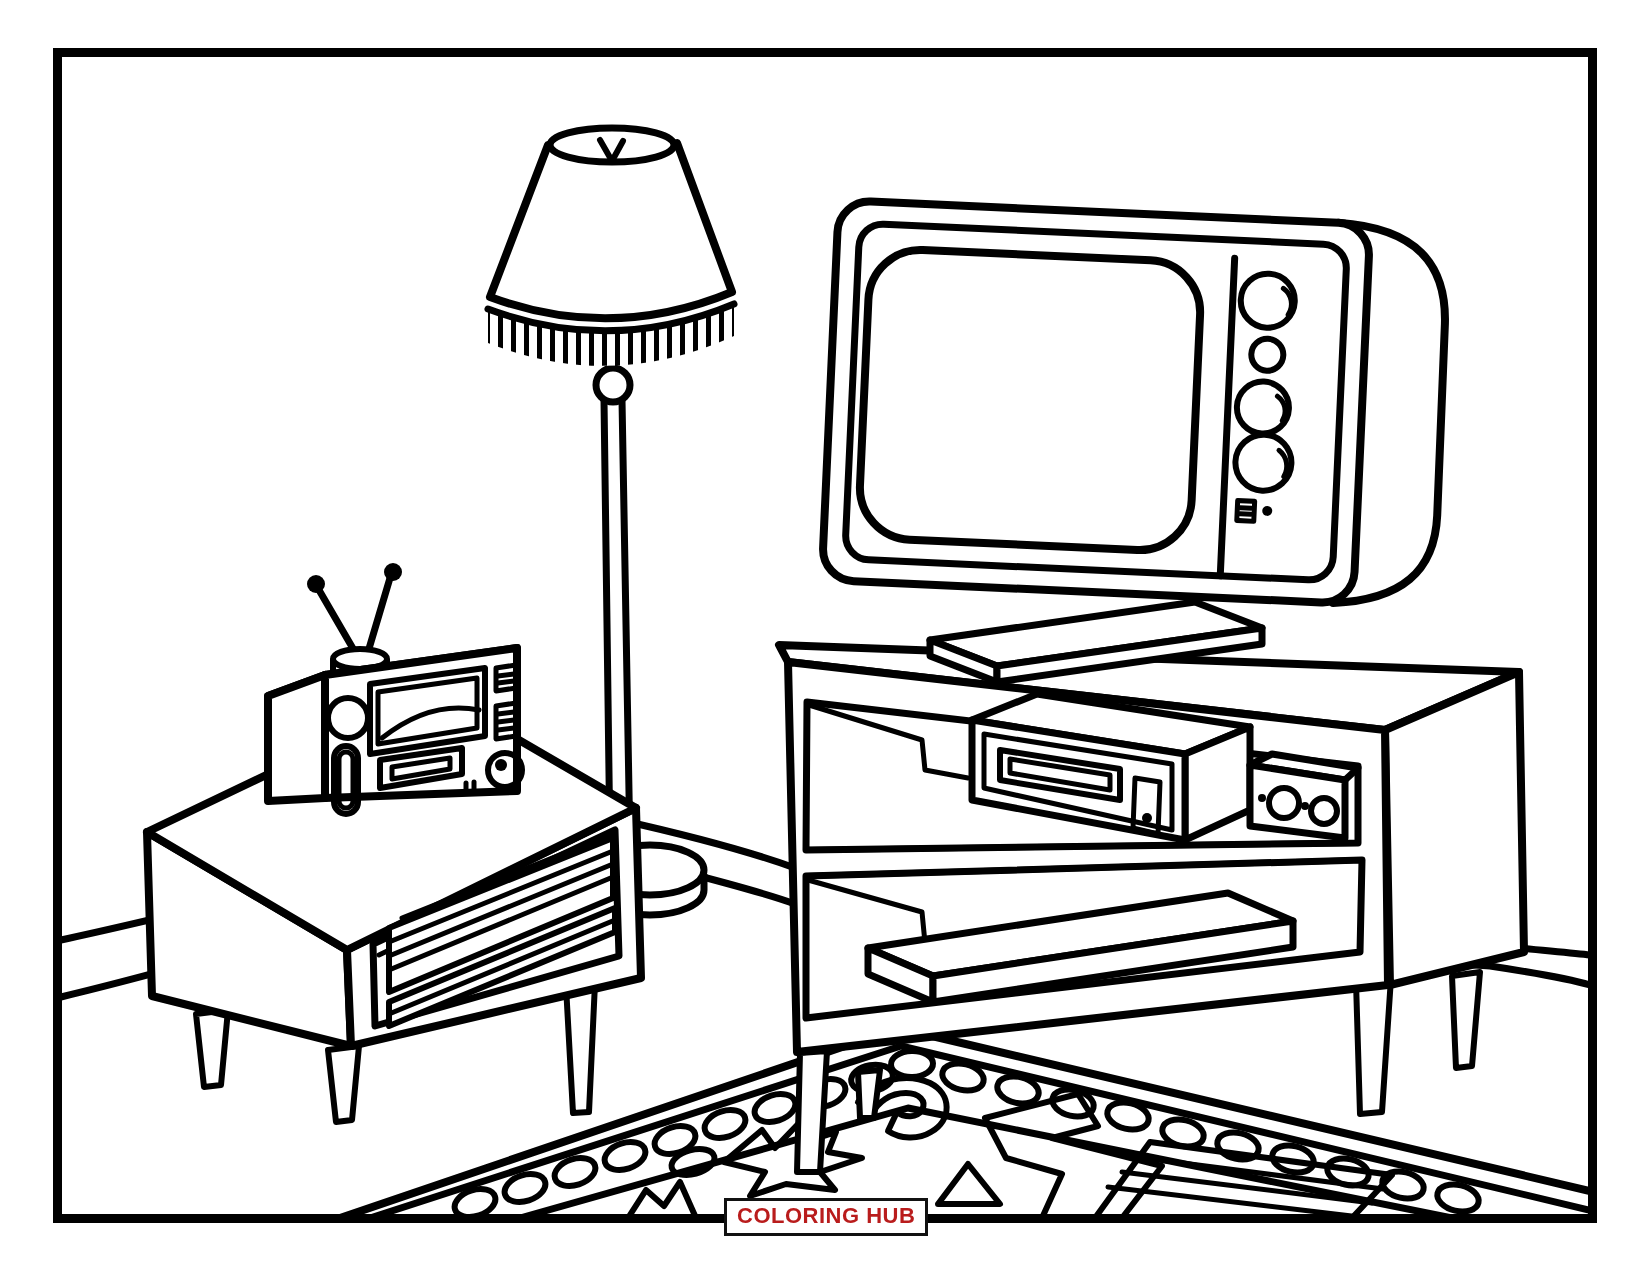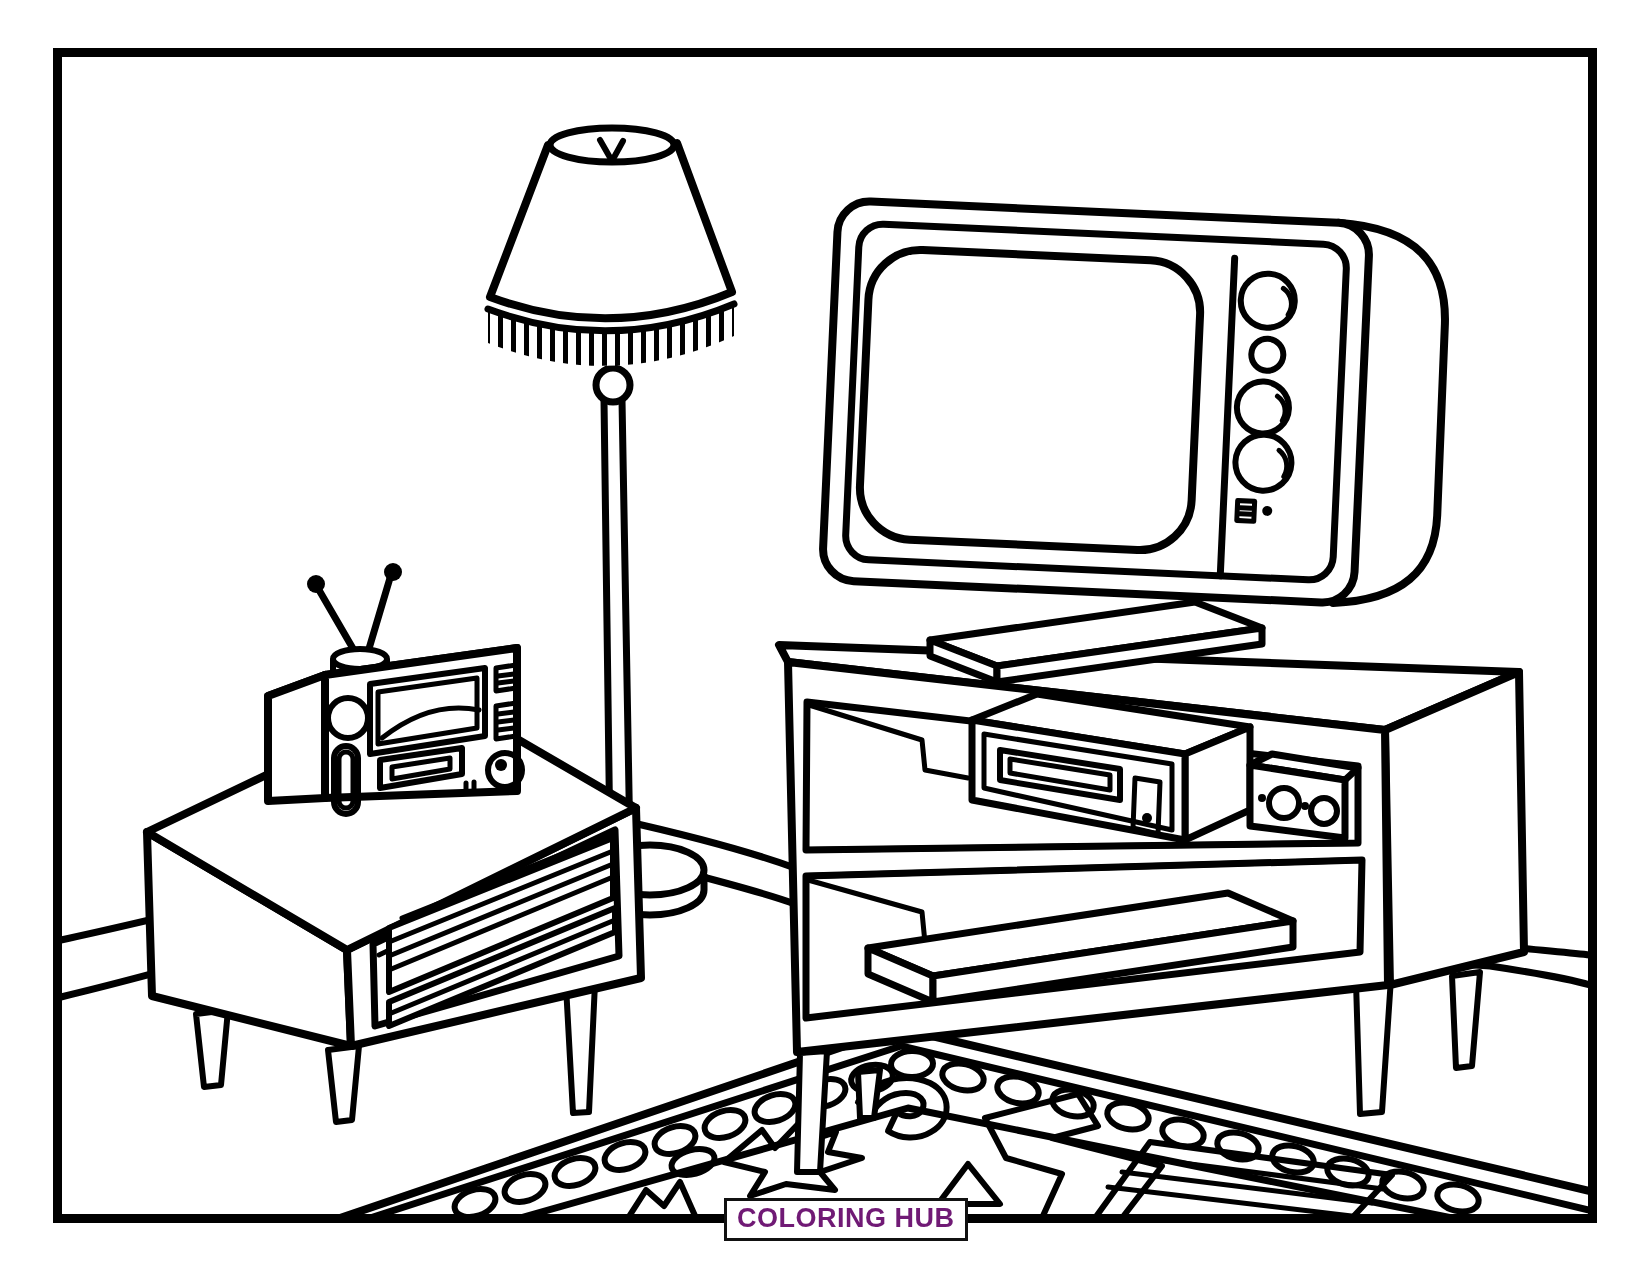--- a/index.html
+++ b/index.html
@@ -23,23 +23,23 @@
   .ln6{fill:none;stroke:#000;stroke-width:6;stroke-linecap:round;stroke-linejoin:round;}
   .ln5{fill:none;stroke:#000;stroke-width:5;stroke-linecap:round;stroke-linejoin:round;}
   .blk{fill:#000;stroke:none;}
   .brand{
     position:absolute;
     left:724px;top:1198px;
     background:#fff;
     border:3px solid #111;
     padding:2px 10px 4px 10px;
     font-weight:bold;
-    font-size:27px;
+    font-size:22px;
     letter-spacing:0.5px;
-    color:#701a75;
+    color:#b91c1c;
     white-space:nowrap;
   }
 </style>
 </head>
 <body>
 
 <div class="page">
 <svg width="1650" height="1275" viewBox="0 0 1650 1275" role="img">
   <defs>
     <pattern id="fringePat" patternUnits="userSpaceOnUse" width="13" height="44">

